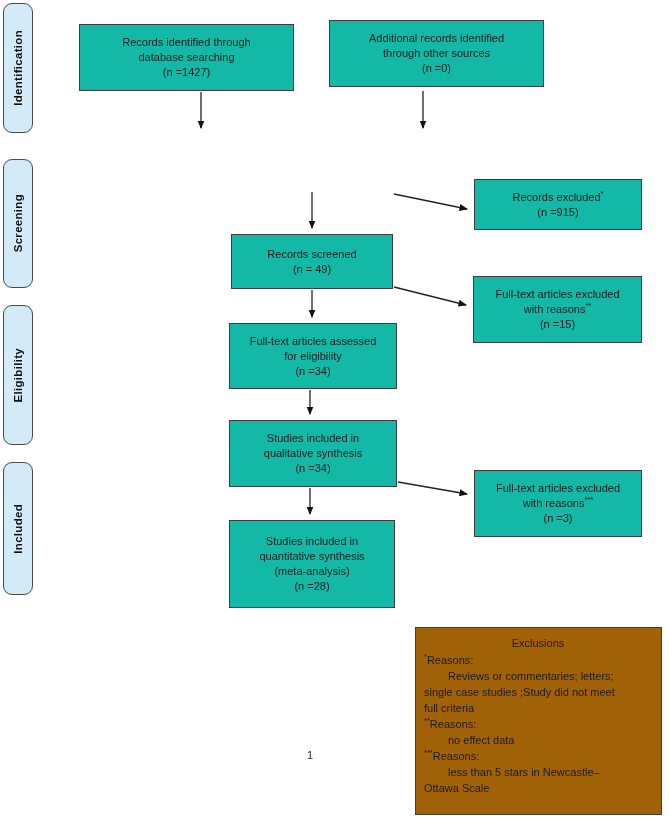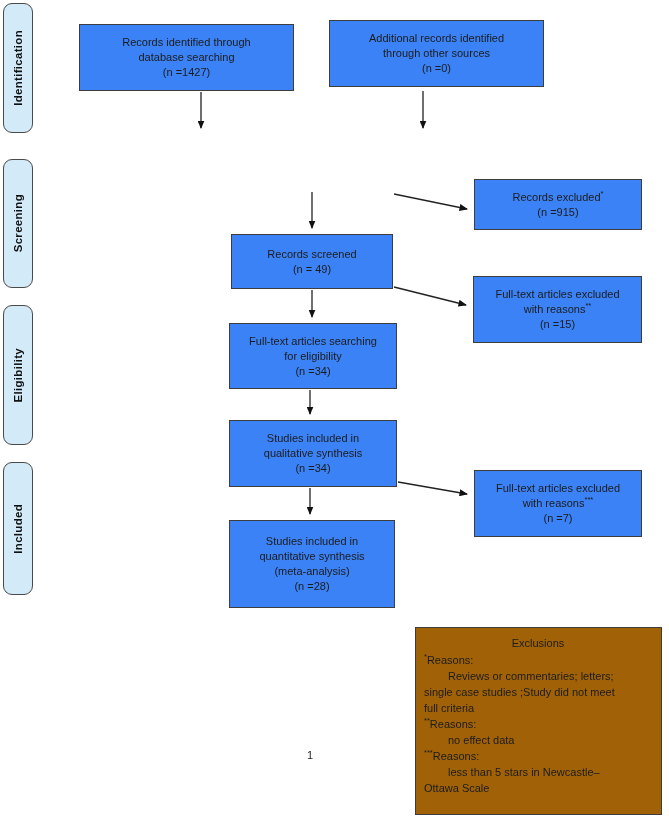--- a/index.html
+++ b/index.html
@@ -26,21 +26,21 @@
     transform: rotate(180deg);
     font-size: 11.5px;
     font-weight: bold;
     color: #111111;
     letter-spacing: 0.3px;
     white-space: nowrap;
   }
   
   .fbox {
     position: absolute;
-    background: #3b82f6;
+    background: #14b8a6;
     border: 1.4px solid #3d3d3d;
     box-sizing: border-box;
     display: flex; flex-direction: column;
     align-items: center; justify-content: center;
     text-align: center;
     font-size: 11px; line-height: 15px;
     padding: 2px 4px;
   }
   .fbox .line { white-space: nowrap; }
   .sup {
@@ -135,35 +135,35 @@
     <div class="line">(n = 49)</div>
   </div>
 
   <div class="fbox" style="left:473px; top:276px; width:169px; height:67px;">
     <div class="line">Full-text articles excluded</div>
     <div class="line"><span>with reasons</span><span class="sup">**</span></div>
     <div class="line">(n =15)</div>
   </div>
 
   <div class="fbox" style="left:229px; top:323px; width:168px; height:66px;">
-    <div class="line">Full-text articles searching</div>
+    <div class="line">Full-text articles assessed</div>
     <div class="line">for eligibility</div>
     <div class="line">(n =34)</div>
   </div>
 
   <div class="fbox" style="left:229px; top:420px; width:168px; height:67px;">
     <div class="line">Studies included in</div>
     <div class="line">qualitative synthesis</div>
     <div class="line">(n =34)</div>
   </div>
 
   <div class="fbox" style="left:474px; top:470px; width:168px; height:67px;">
     <div class="line">Full-text articles excluded</div>
     <div class="line"><span>with reasons</span><span class="sup">***</span></div>
-    <div class="line">(n =7)</div>
+    <div class="line">(n =3)</div>
   </div>
 
   <div class="fbox" style="left:229px; top:520px; width:166px; height:88px;">
     <div class="line">Studies included in</div>
     <div class="line">quantitative synthesis</div>
     <div class="line">(meta-analysis)</div>
     <div class="line">(n =28)</div>
   </div>
 
   <div id="exclusions-box" style="left:415px; top:627px; width:247px; height:188px;">

